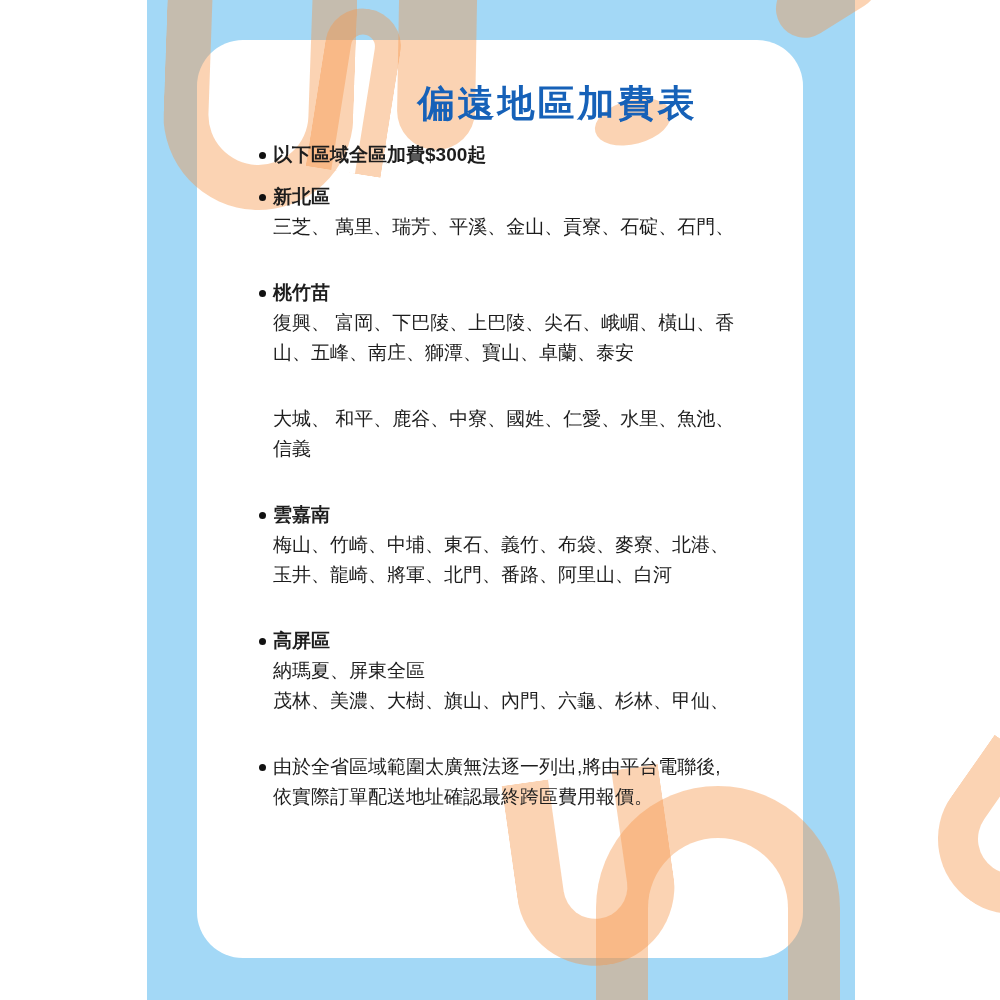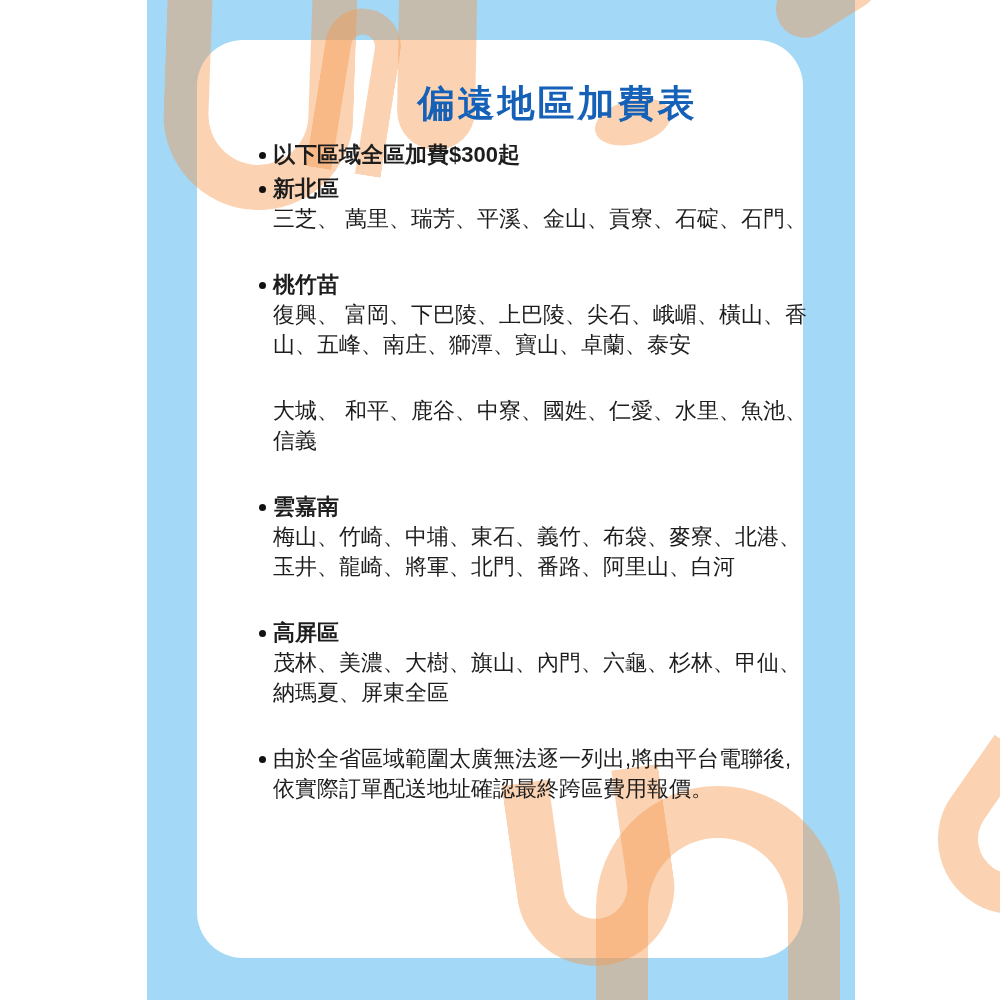--- a/index.html
+++ b/index.html
@@ -64,30 +64,30 @@
     position:absolute;left:197px;top:40px;width:721px;z-index:4;
     color:#1d1d1d;
   }
   .page-title{
     margin-top:42px;text-align:center;
     font-size:37px;font-weight:700;letter-spacing:3px;
     color:#1661B8;line-height:44px;
   }
   .list{margin-top:14px;padding-left:62px;}
   .section{margin-top:36px;}
-  .section.first{margin-top:4px;}
+  .section.first{margin-top:12px;}
   .note{}
-  .row{display:flex;align-items:flex-start;line-height:30px;font-size:22px;}
+  .row{display:flex;align-items:flex-start;line-height:30px;font-size:19px;}
   .dot{
     flex:0 0 auto;width:7px;height:7px;border-radius:50%;
     background:#111;margin:12px 7px 0 0;
   }
   .row.bold{font-weight:700;}
   .detail-line{
-    padding-left:14px;line-height:30px;font-size:22px;white-space:nowrap;
+    padding-left:14px;line-height:30px;font-size:19px;white-space:nowrap;
   }
 </style>
 </head>
 <body>
 
 <div class="blue-frame"></div>
 <div class="card"></div>
 
 <div class="deco deco-u-top-left"></div>
 <div class="deco deco-n-top-small"></div>
@@ -137,22 +137,22 @@
       </div>
       <div class="detail-line">梅山、竹崎、中埔、東石、義竹、布袋、麥寮、北港、</div>
       <div class="detail-line">玉井、龍崎、將軍、北門、番路、阿里山、白河</div>
     </div>
 
     <div class="section">
       <div class="row bold">
         <span class="dot"></span>
         <span>高屏區</span>
       </div>
+      <div class="detail-line">納瑪夏、屏東全區</div>
       <div class="detail-line">茂林、美濃、大樹、旗山、內門、六龜、杉林、甲仙、</div>
-      <div class="detail-line">納瑪夏、屏東全區</div>
     </div>
 
 
     <div class="section note">
       <div class="row">
         <span class="dot"></span>
         <span>由於全省區域範圍太廣無法逐一列出,將由平台電聯後,</span>
       </div>
       <div class="detail-line">依實際訂單配送地址確認最終跨區費用報價。</div>
     </div>

